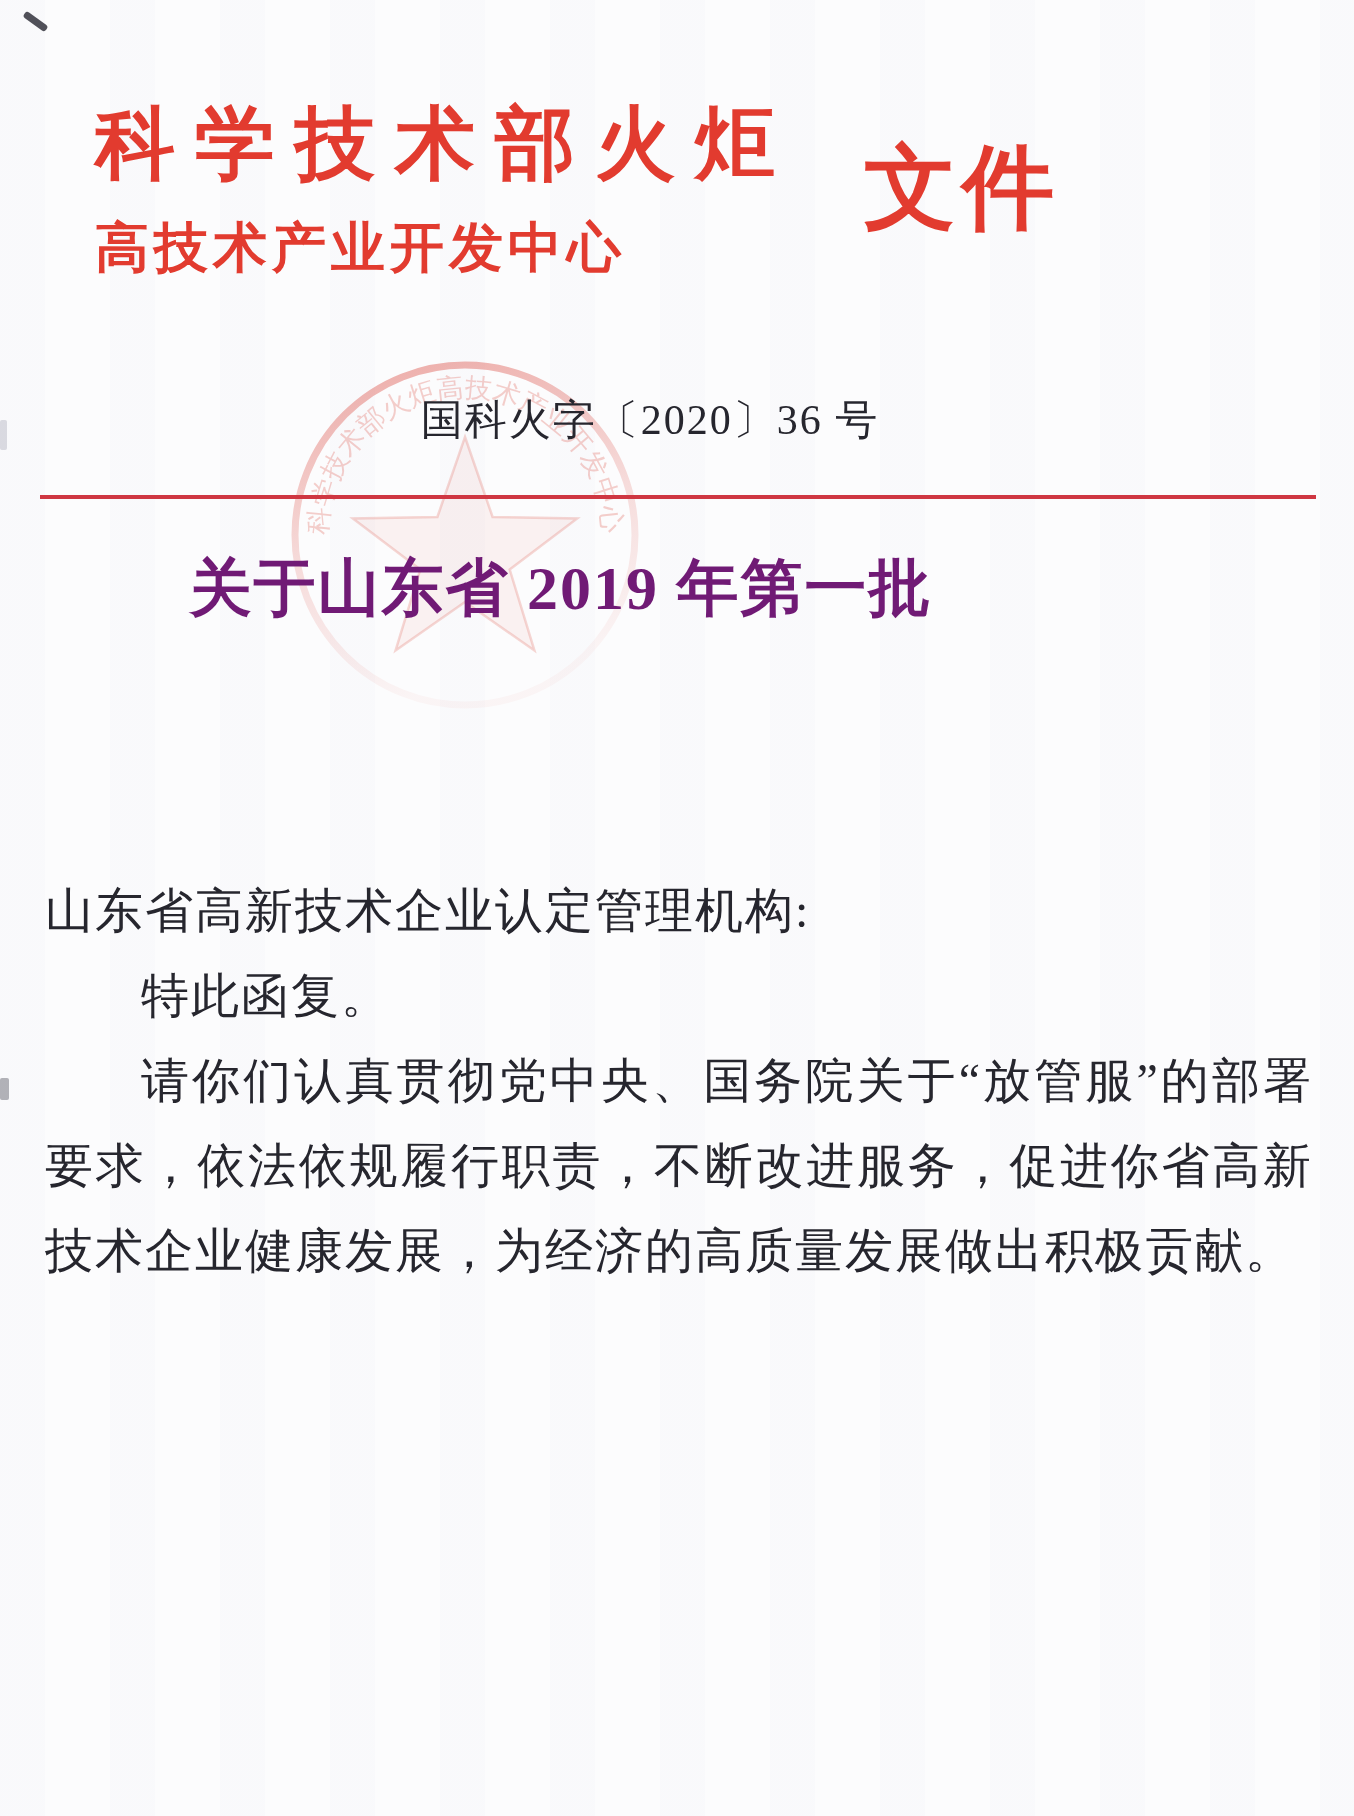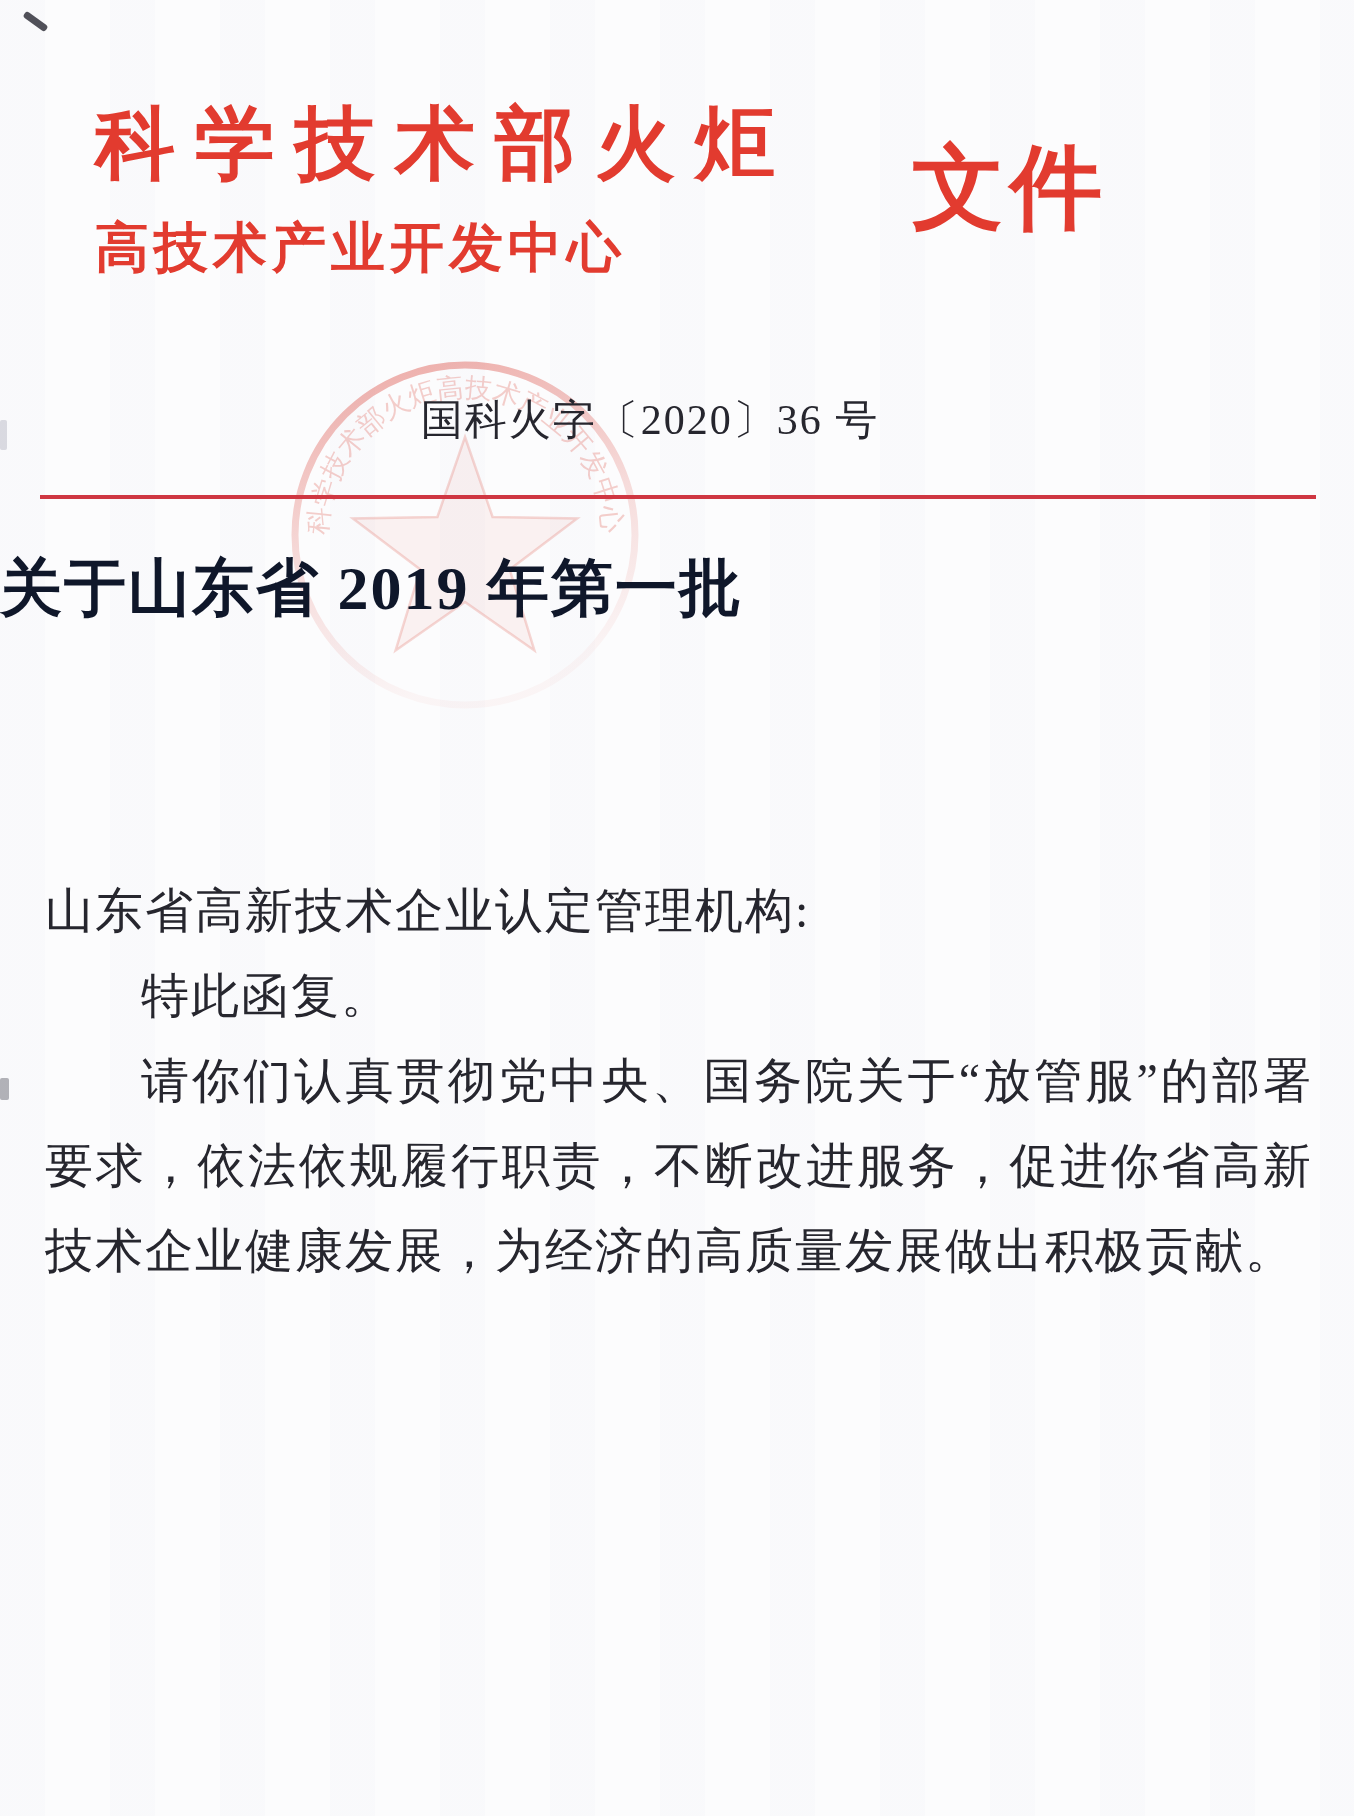--- a/index.html
+++ b/index.html
@@ -49,21 +49,20 @@
   .doc-label {
     position: absolute;
     top: 138px;
     left: 864px;
     color: #e23b2f;
     font-weight: bold;
     font-size: 92px;
     line-height: 100px;
     letter-spacing: 6px;
     white-space: nowrap;
-    margin-left: 48px;
   }
 
   
   .doc-number {
     position: absolute;
     top: 396px;
     left: 0;
     width: 1300px;
     text-align: center;
     font-size: 42px;
@@ -81,21 +80,22 @@
     height: 4px;
     background: #cf3742;
   }
 
   
   .title {
     position: absolute;
     top: 534px;
     left: 0;
     width: 1122px;
-    color: #0f172a;
+    text-align: center;
+    color: #701a75;
     font-weight: bold;
     line-height: 108px;
   }
   .title-line1 {
     font-size: 62px;
     letter-spacing: 2px;
   }
   .title-line2 {
     font-size: 62px;
     letter-spacing: 12px;

